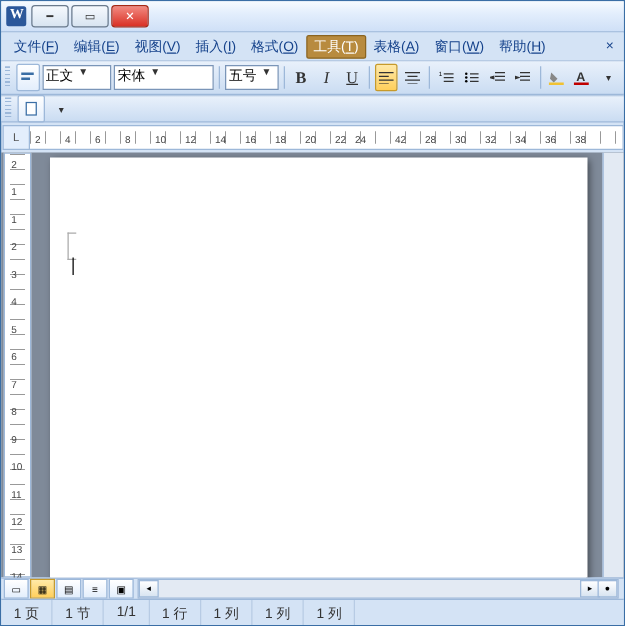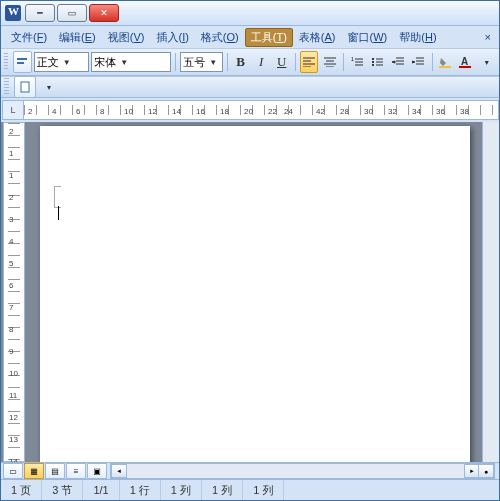--- a/index.html
+++ b/index.html
@@ -18,21 +18,21 @@
 .menu-item u{text-decoration:underline}
 .menu-item.active{background:#b88b3f;border:1px solid #8a6420;color:#fff;padding:1px 5px;border-radius:2px}
 .menubar .spacer{flex:1}
 .menubar .x{color:#15428b;padding:0 4px}
 
 .toolbar{height:26px;display:flex;align-items:center;padding:0 3px;background:linear-gradient(#e9f1fb,#cadcf2);border-top:1px solid #b7cbe4;border-bottom:1px solid #9db8d9;gap:2px}
 .grip{width:5px;height:18px;background:repeating-linear-gradient(#9db8d9 0 1px,transparent 1px 3px);margin-right:3px}
 .tb-btn{width:20px;height:20px;border:1px solid transparent;display:flex;align-items:center;justify-content:center;font-size:11px;border-radius:2px;color:#333}
 .tb-btn.outlined{border-color:#9db8d9;background:linear-gradient(#fff,#e3eefc)}
 .sep{width:1px;height:18px;background:#9db8d9;margin:0 2px}
-.combo{height:18px;border:1px solid #7a95b8;background:#fff;display:flex;align-items:center;padding:0 2px;font-size:11px}
+.combo{height:18px;border:1px solid #7a95b8;background:#fff;display:flex;padding:0 2px;font-size:11px}
 .combo .arrow{margin-left:4px;font-size:8px;color:#333}
 .bold{font-weight:bold;font-family:"Times New Roman",serif;font-size:13px}
 .ital{font-style:italic;font-family:"Times New Roman",serif;font-size:13px}
 .under{text-decoration:underline;font-family:"Times New Roman",serif;font-size:13px}
 .btn-highlight{background:linear-gradient(#ffe9a8,#ffcf5b);border:1px solid #c79a2a}
 
 .ruler-h{height:18px;background:#fff;border:1px solid #9db8d9;margin:2px 0 2px 22px;position:relative;display:flex;align-items:center;font-size:8px;color:#555}
 .ruler-h .corner{position:absolute;left:-22px;top:-1px;width:20px;height:18px;background:#e3eefc;border:1px solid #9db8d9;display:flex;align-items:center;justify-content:center;font-size:9px}
 .ruler-h .ticks{flex:1;background:repeating-linear-gradient(90deg,#999 0 1px,transparent 1px 12px);height:10px;position:relative}
 .ruler-h .label{position:absolute;top:2px;font-size:8px;color:#444}
@@ -246,21 +246,21 @@
     <div class="view-btn">▣</div>
     <div class="hscroll">
       <div class="arrow l">◂</div>
       <div class="arrow r">▸</div>
       <div class="arrow r2">●</div>
     </div>
   </div>
 
   <div class="statusbar">
     <div class="status-cell">1 页</div>
-    <div class="status-cell">3 节</div>
+    <div class="status-cell">1 节</div>
     <div class="status-cell">1/1</div>
     <div class="status-cell">1 行</div>
     <div class="status-cell">1 列</div>
     <div class="status-cell">1 列</div>
     <div class="status-cell">1 列</div>
   </div>
 
 </div>
 
 </body></html>

